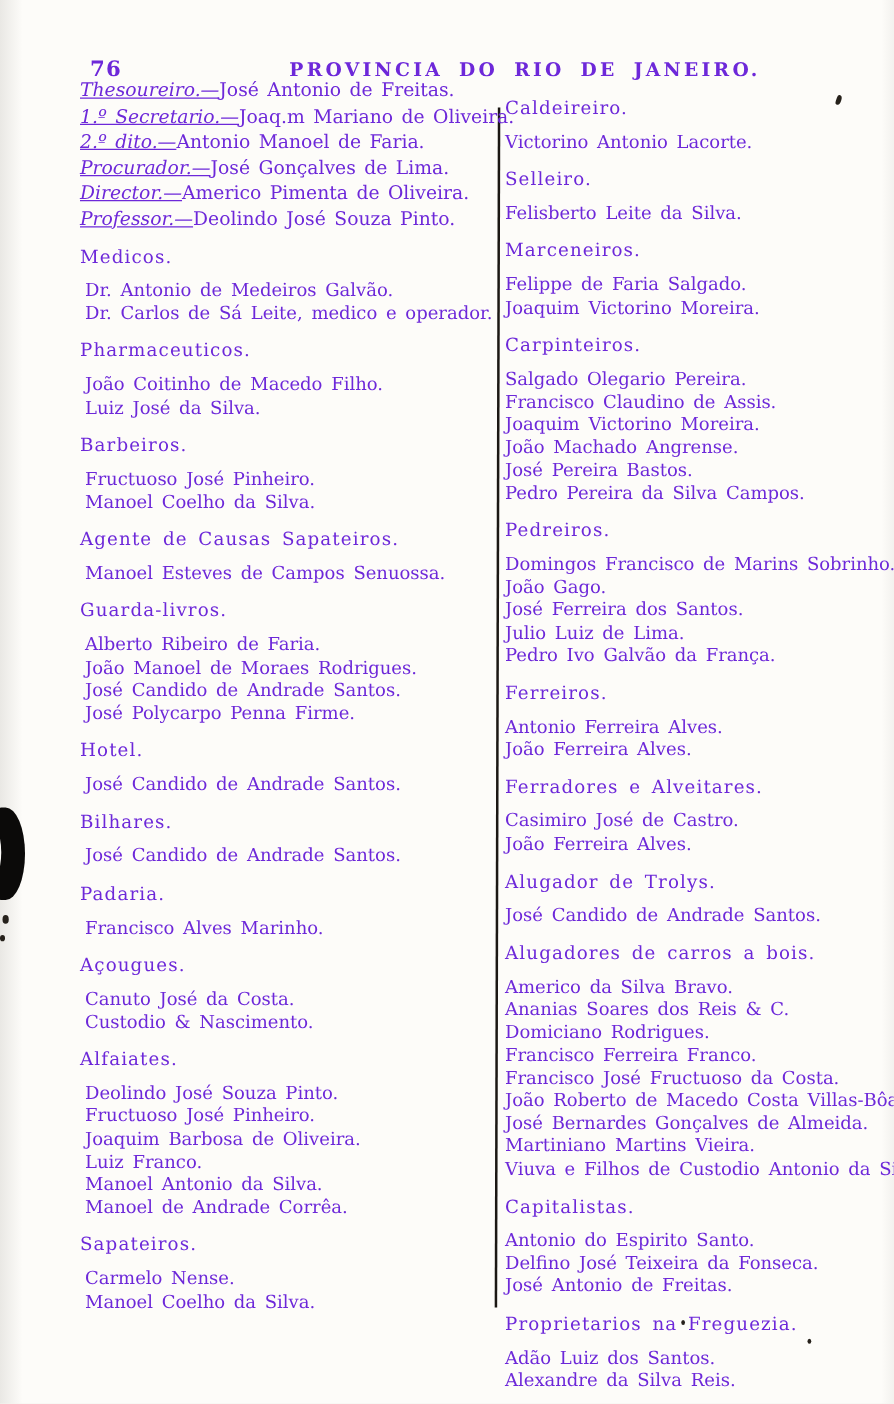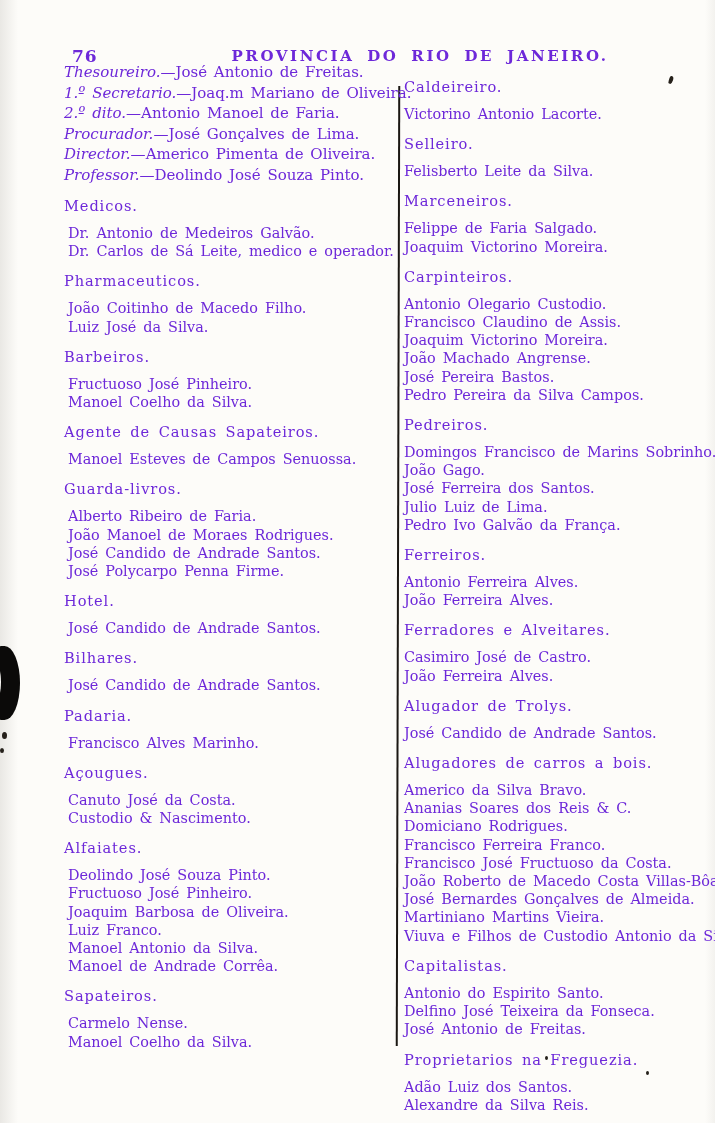--- a/index.html
+++ b/index.html
@@ -34,21 +34,21 @@
     background:#1b1713;transform:rotate(0.15deg);
   }
   .col{position:absolute;}
   .col-left{left:64px;top:62px;width:330px;}
   .col-right{left:404px;top:66px;width:306px;}
   .officials{margin:0 0 4px 0;}
   .official-line{
     font-size:15px;line-height:20.5px;white-space:nowrap;
     word-spacing:2px;
   }
-  .official-role{font-style:italic;}
+  .official-role{font-style:italic;text-decoration:underline;}
   .official-name{font-style:normal;}
   .section{margin:0;}
   .section-heading{
     margin:12px 0 10px 0;
     font-size:14.6px;font-weight:normal;text-align:left;
     letter-spacing:0.9px;word-spacing:3px;white-space:nowrap;
   }
   .entry{
     font-size:14.4px;line-height:18.2px;white-space:nowrap;
     word-spacing:2.4px;padding-left:4px;
@@ -162,21 +162,21 @@
           <h2 class="section-heading">Selleiro.</h2>
           <div class="entry">Felisberto Leite da Silva.</div>
         </section>
         <section class="section">
           <h2 class="section-heading">Marceneiros.</h2>
           <div class="entry">Felippe de Faria Salgado.</div>
           <div class="entry">Joaquim Victorino Moreira.</div>
         </section>
         <section class="section">
           <h2 class="section-heading">Carpinteiros.</h2>
-          <div class="entry">Antonio Olegario Custodio.</div>
+          <div class="entry">Salgado Olegario Pereira.</div>
           <div class="entry">Francisco Claudino de Assis.</div>
           <div class="entry">Joaquim Victorino Moreira.</div>
           <div class="entry">João Machado Angrense.</div>
           <div class="entry">José Pereira Bastos.</div>
           <div class="entry">Pedro Pereira da Silva Campos.</div>
         </section>
         <section class="section">
           <h2 class="section-heading">Pedreiros.</h2>
           <div class="entry">Domingos Francisco de Marins Sobrinho.</div>
           <div class="entry">João Gago.</div>

